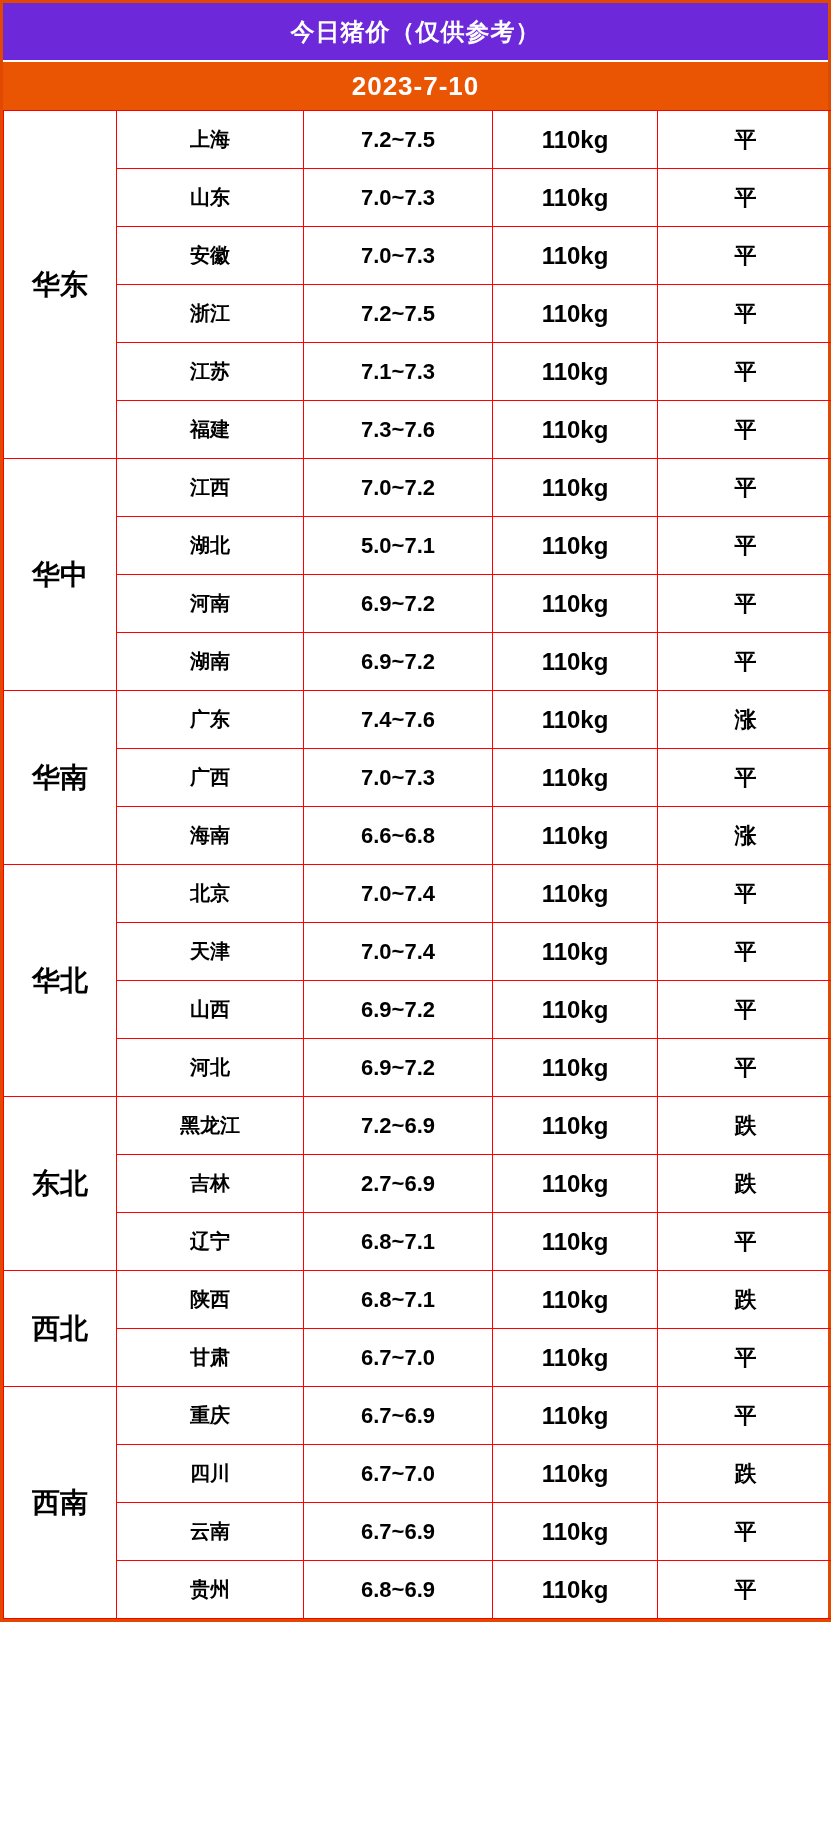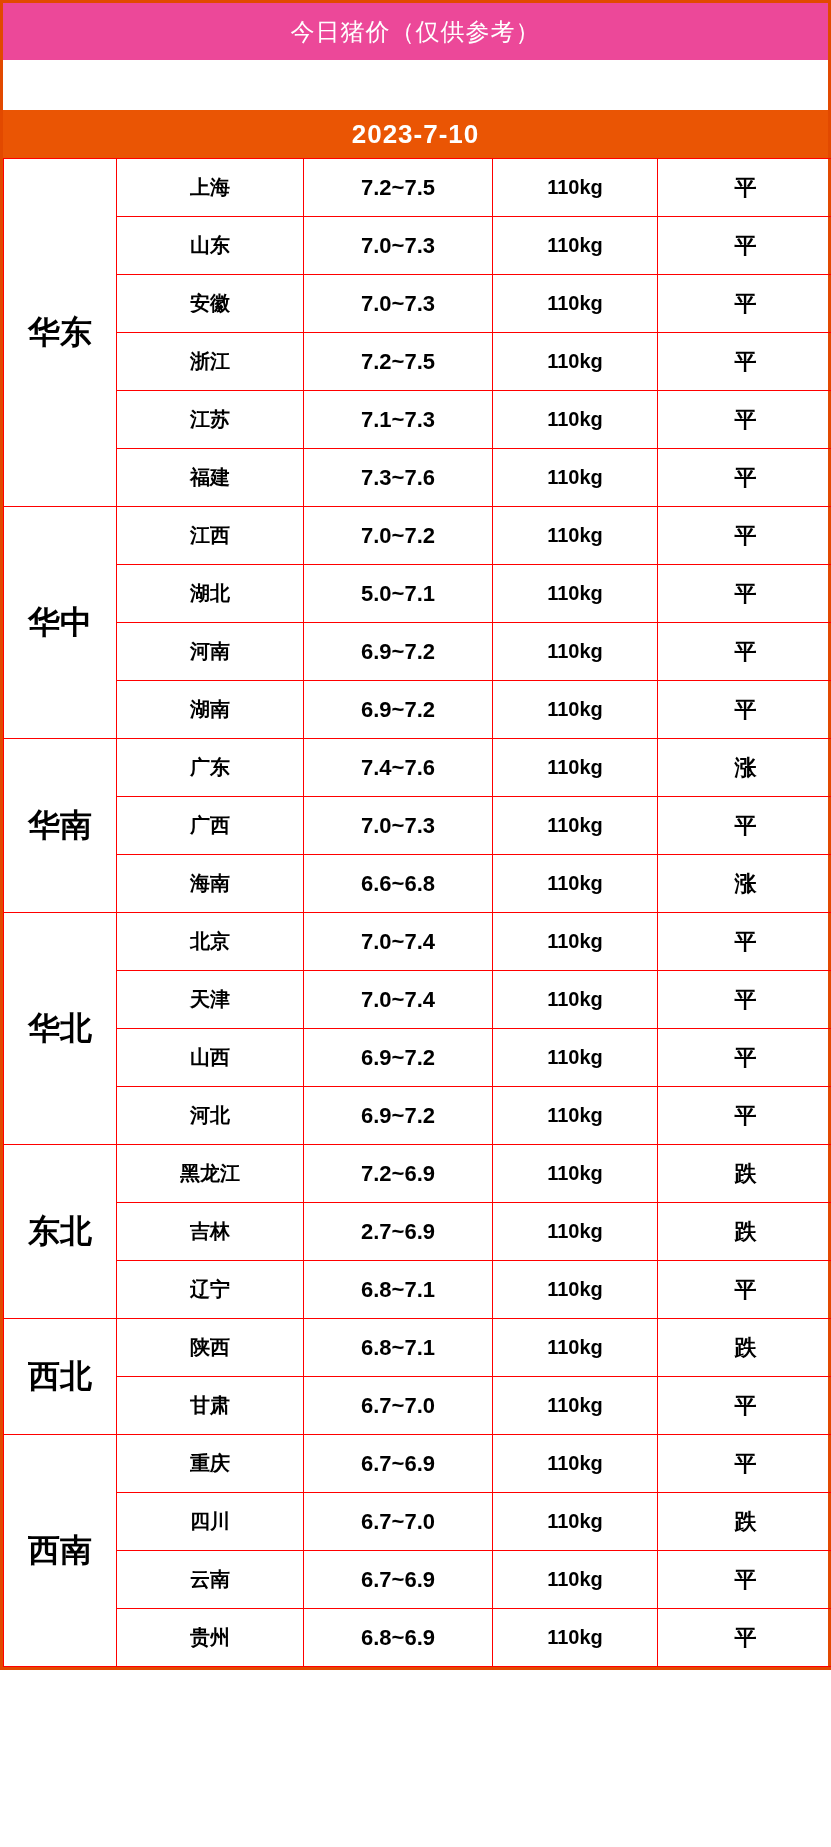--- a/index.html
+++ b/index.html
@@ -10,73 +10,72 @@
   body {
     font-family: "Liberation Sans", "DejaVu Sans", sans-serif;
   }
   .sheet {
     width: 831px;
     box-sizing: border-box;
     border: 3px solid #e24900;
     background: #ffffff;
   }
   .title-bar {
-    background: #ec4899;
+    background: #6d28d9;
     color: #ffffff;
     text-align: center;
-    font-weight: normal;
+    font-weight: bold;
     font-size: 24px;
     letter-spacing: 1px;
     height: 57px;
     line-height: 57px;
     border-bottom: 2px solid #ffffff;
   }
   .date-bar {
     background: #ea5504;
     color: #ffffff;
     text-align: center;
     font-weight: bold;
     font-size: 26px;
     letter-spacing: 1px;
     height: 48px;
     line-height: 48px;
-    margin-top: 48px;
   }
   table.price-table {
     border-collapse: collapse;
     width: 100%;
     table-layout: fixed;
   }
   table.price-table td {
     border: 1px solid #ff0000;
     text-align: center;
     vertical-align: middle;
     font-weight: bold;
     color: #000000;
     height: 57px;
     padding: 0;
   }
   td.region {
     width: 112px;
-    font-size: 32px;
+    font-size: 28px;
     border-left: none;
     border-top: 2px solid #ff0000;
     border-bottom: 2px solid #ff0000;
   }
   td.province {
     width: 186px;
     font-size: 20px;
   }
   td.price {
     width: 188px;
     font-size: 22px;
   }
   td.weight {
     width: 164px;
-    font-size: 20px;
+    font-size: 24px;
   }
   td.trend {
     width: 175px;
     font-size: 22px;
     border-right: none;
   }
   .trend-up { color: #ff2d55; }
   .trend-down { color: #00b33c; }
   .trend-flat { color: #000000; }
 </style>

